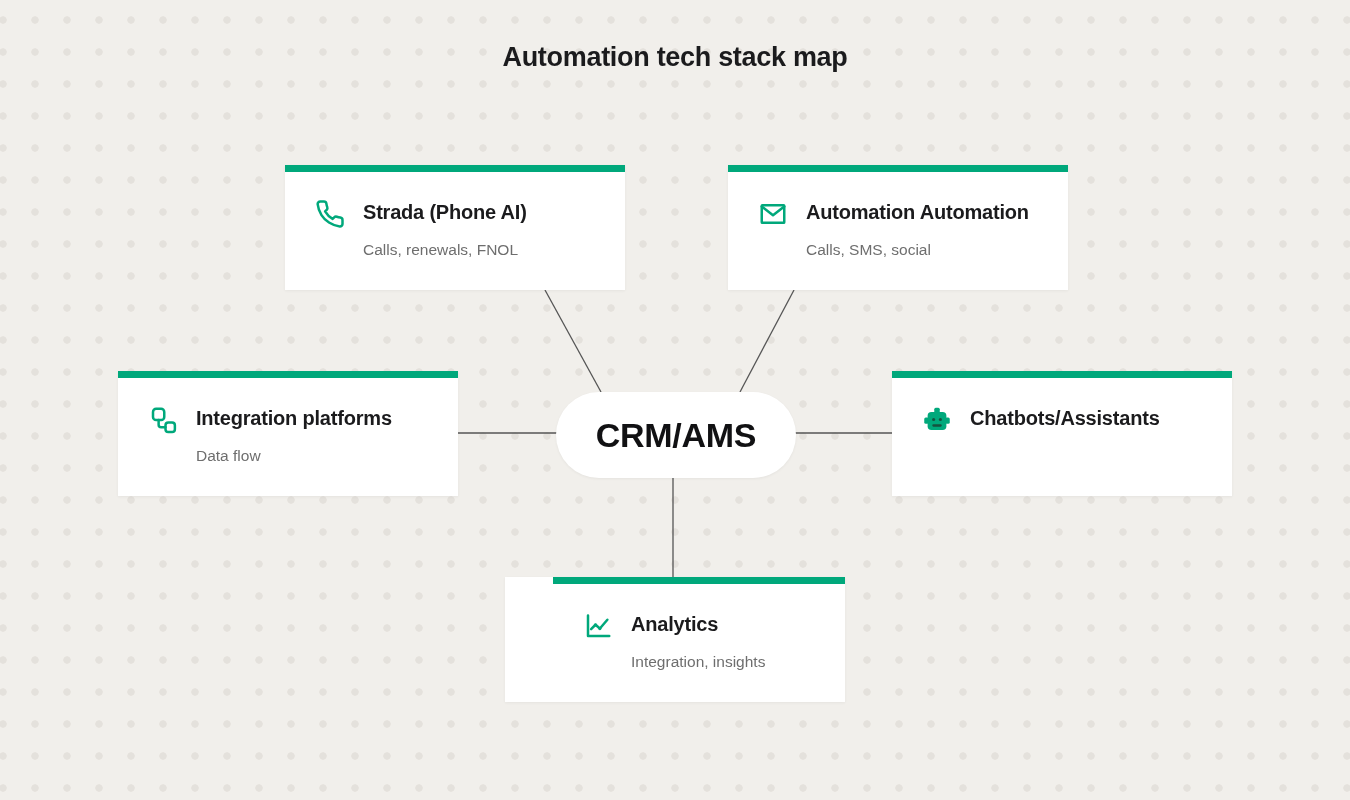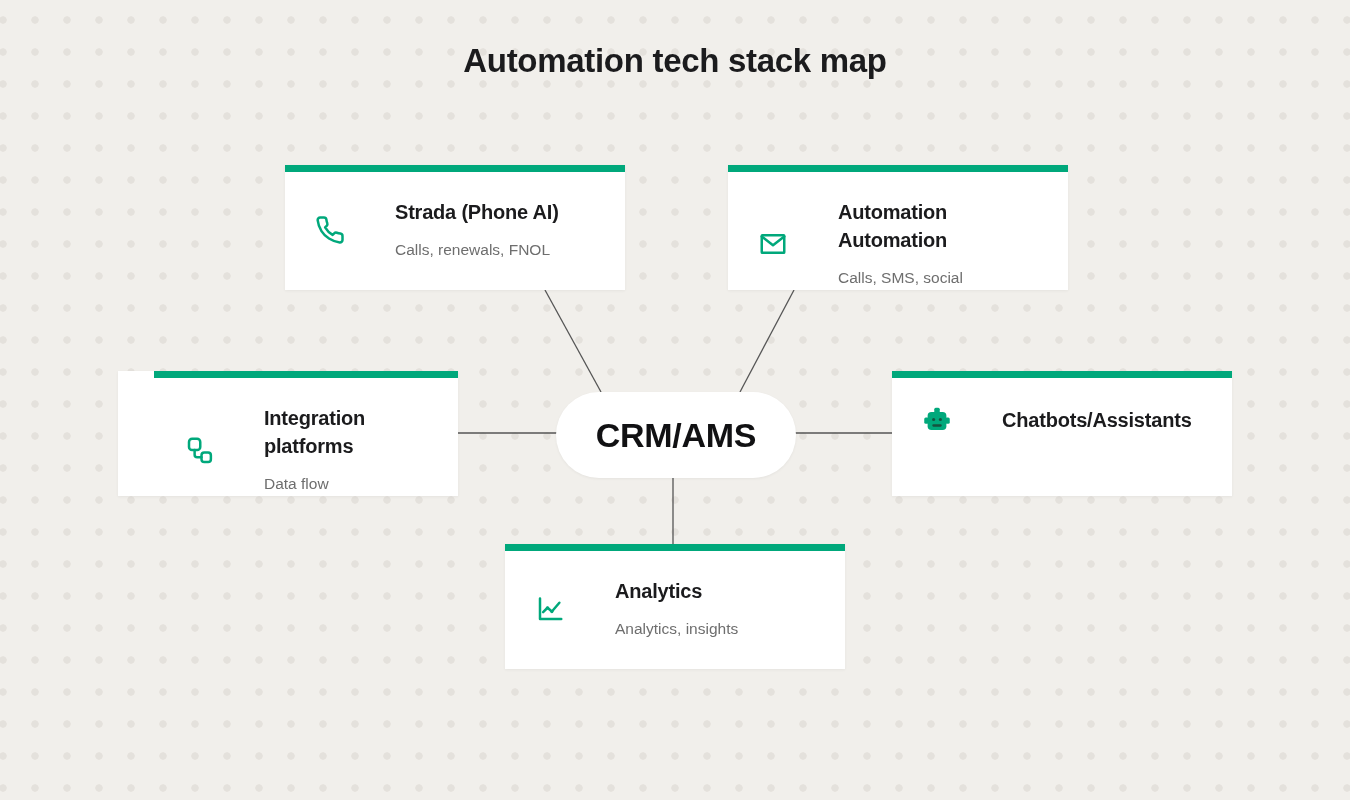--- a/index.html
+++ b/index.html
@@ -9,48 +9,48 @@
   }
   .canvas{
     position:relative;width:1350px;height:800px;
     background-color:#f1efeb;
     background-image:radial-gradient(circle,#e4e1dc 3.4px,transparent 4px);
     background-size:32px 32px;
     background-position:19px 4px;
   }
   .page-title{
     position:absolute;left:0;top:42px;width:100%;
-    text-align:center;font-size:33px;font-weight:600;color:#1b1b1d;
+    text-align:center;font-size:27px;font-weight:600;color:#1b1b1d;
     letter-spacing:-0.3px;
   }
   .edges{position:absolute;left:0;top:0;width:1350px;height:800px;}
   .edges line{stroke:#555555;stroke-width:1.3;}
   .card{
     position:absolute;width:340px;height:125px;background:#ffffff;
     box-shadow:0 1px 3px rgba(0,0,0,0.05);
     box-sizing:border-box;
   }
   .card-bar{height:7px;width:100%;background:#00a87b;}
-  .card-body{display:flex;align-items:center;padding:26px 28px 0 30px;gap:32px;}
+  .card-body{display:flex;align-items:flex-start;padding:26px 28px 0 30px;}
   .card-icon{flex:0 0 auto;width:30px;height:30px;margin-right:18px;margin-top:1px;}
   .card-text{flex:1;min-width:0;}
   .card-title{font-size:20px;font-weight:600;color:#1b1b1d;line-height:28px;letter-spacing:-0.2px;}
   .card-sub{font-size:15.5px;color:#6e6e6e;margin-top:14px;line-height:20px;}
   .center-pill{
     position:absolute;left:556px;top:392px;width:240px;height:86px;
     background:#ffffff;border-radius:43px;
     display:flex;align-items:center;justify-content:center;
     box-shadow:0 1px 3px rgba(0,0,0,0.05);
   }
   .center-label{font-size:34px;font-weight:700;color:#111113;letter-spacing:-0.3px;}
   .pos-strada{left:285px;top:165px;}
   .pos-marketing{left:728px;top:165px;}
-  .pos-integration{left:118px;top:371px;padding-left:36px;}
+  .pos-integration{left:118px;top:371px;}
   .pos-chatbots{left:892px;top:371px;}
-  .pos-analytics{left:505px;top:544px;}
+  .pos-analytics{left:505px;top:577px;padding-left:48px;}
   svg.icon{display:block;width:30px;height:30px;}
 </style>
 </head>
 <body>
 
 <div class="canvas">
 
   <div class="page-title">Automation tech stack map</div>
 
   <svg class="edges" viewBox="0 0 1350 800">
@@ -135,21 +135,21 @@
       <span class="card-icon">
         <svg class="icon" viewBox="0 0 24 24" fill="none" stroke="#00a87b" stroke-width="2" stroke-linecap="round" stroke-linejoin="round">
           <path d="M4 3.5V20h17"></path>
           <path d="M6.5 14.5L10 11l3.5 3L19.5 7"></path>
           <circle cx="10" cy="11" r="1.3" fill="#00a87b" stroke="none"></circle>
           <circle cx="13.5" cy="14" r="1.3" fill="#00a87b" stroke="none"></circle>
         </svg>
       </span>
       <span class="card-text">
         <div class="card-title">Analytics</div>
-        <div class="card-sub">Analytics, insights</div>
+        <div class="card-sub">Integration, insights</div>
       </span>
     </div>
   </div>
 
   <div class="center-pill">
     <span class="center-label">CRM/AMS</span>
   </div>
 
 </div>
 

